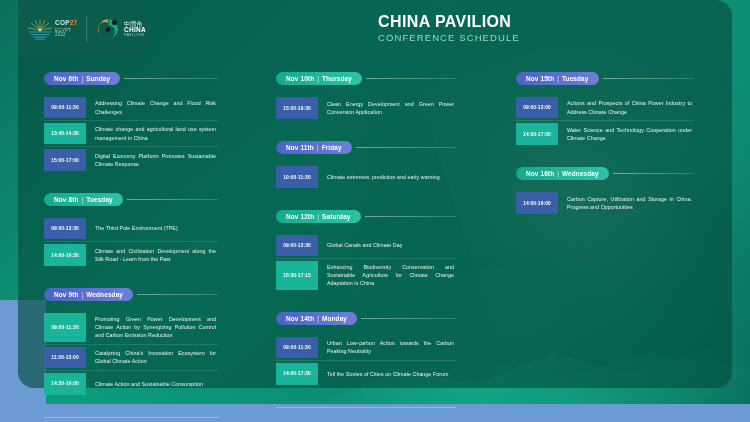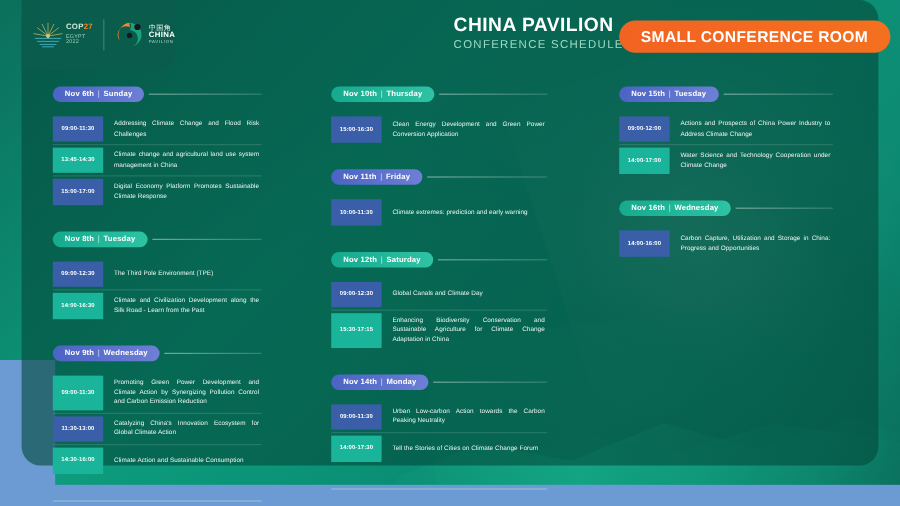--- a/index.html
+++ b/index.html
@@ -342,21 +342,20 @@
           <div class="china-sub">PAVILION</div>
         </div>
       </div>
     </div>
 
     <div class="title-block">
       <div class="title-main">CHINA PAVILION</div>
       <div class="title-sub">CONFERENCE SCHEDULE</div>
     </div>
 
-    <div class="room-badge">SMALL CONFERENCE ROOM</div>
   </div>
 
   <div class="columns" id="columns-root">
       <div class="column">
         <div class="day-group">
           <div class="day-head">
             <div class="day-pill blue">
               <span>Nov 6th</span>
               <span class="sep">|</span>
               <span>Sunday</span>

